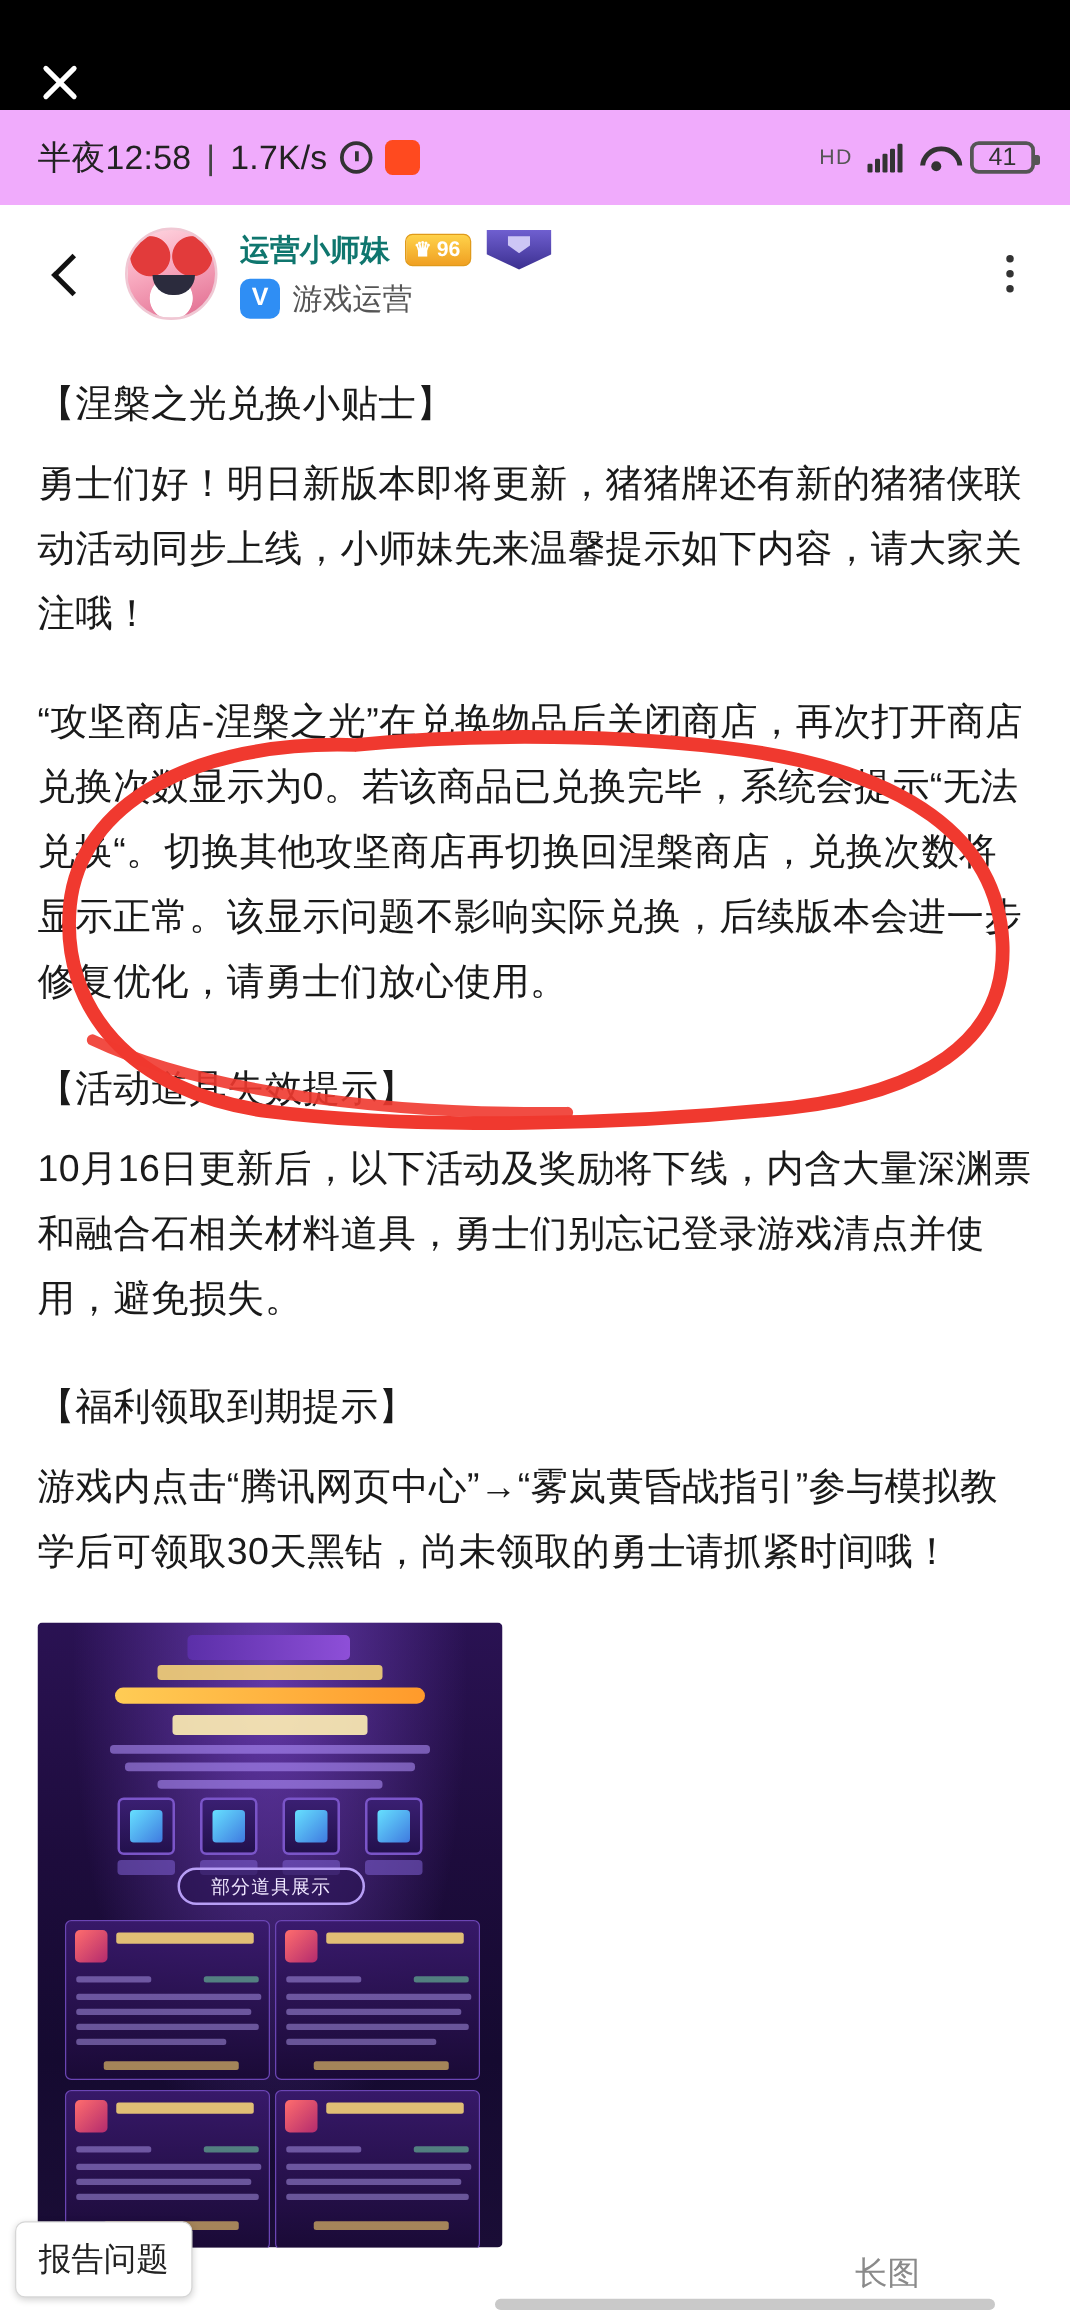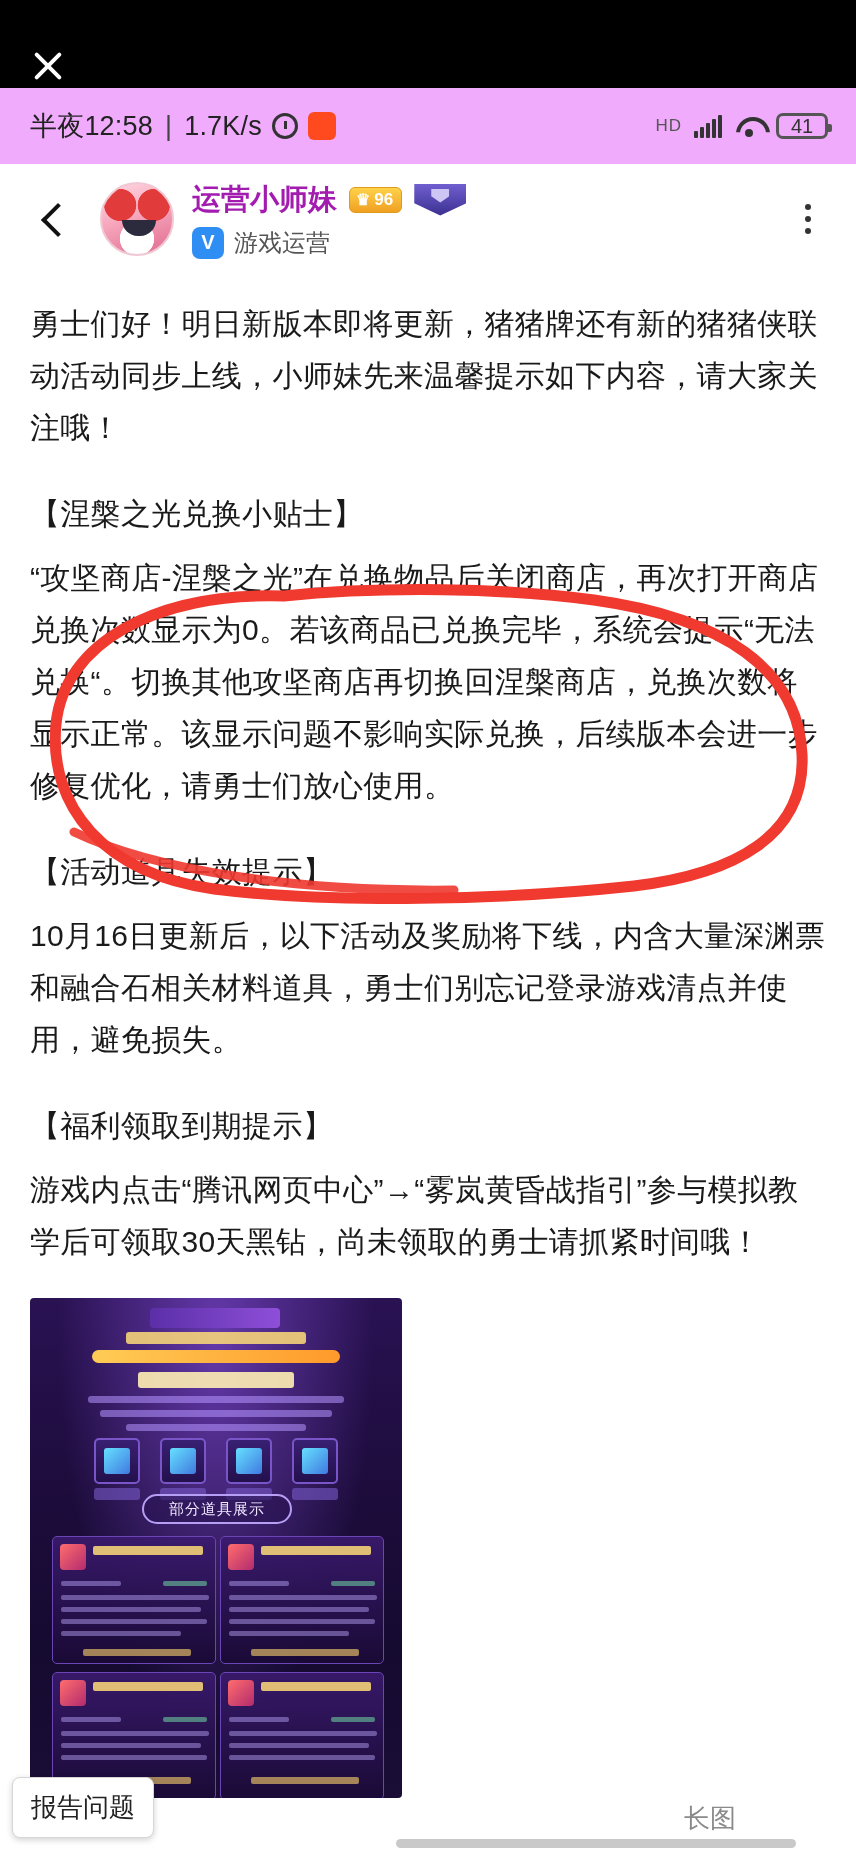--- a/index.html
+++ b/index.html
@@ -199,22 +199,22 @@
     gap: 7px;
     flex: 1 1 auto;
     min-width: 0;
   }
   .author-row1 {
     display: flex;
     align-items: center;
     gap: 12px;
   }
   .author-name {
-    color: #a21caf;
-    font-size: 29px;
+    color: #0f766e;
+    font-size: 24px;
     font-weight: bold;
     white-space: nowrap;
   }
   .level-badge {
     display: inline-flex;
     align-items: center;
     gap: 4px;
     background: linear-gradient(180deg,#ffd24a 0%, #f0a022 100%);
     border-radius: 6px;
     padding: 2px 8px 2px 6px;
@@ -512,22 +512,22 @@
       </div>
     </div>
     <div class="more-dots">
         <i></i>
         <i></i>
         <i></i>
       </div>
   </div>
 
   <div class="article">
+    <div class="para tight">【涅槃之光兑换小贴士】</div>
     <div class="para">勇士们好！明日新版本即将更新，猪猪牌还有新的猪猪侠联动活动同步上线，小师妹先来温馨提示如下内容，请大家关注哦！</div>
-    <div class="para tight">【涅槃之光兑换小贴士】</div>
     <div class="para">“攻坚商店-涅槃之光”在兑换物品后关闭商店，再次打开商店兑换次数显示为0。若该商品已兑换完毕，系统会提示“无法兑换“。切换其他攻坚商店再切换回涅槃商店，兑换次数将显示正常。该显示问题不影响实际兑换，后续版本会进一步修复优化，请勇士们放心使用。</div>
     <div class="para tight">【活动道具失效提示】</div>
     <div class="para">10月16日更新后，以下活动及奖励将下线，内含大量深渊票和融合石相关材料道具，勇士们别忘记登录游戏清点并使用，避免损失。</div>
     <div class="para tight">【福利领取到期提示】</div>
     <div class="para no-gap">游戏内点击“腾讯网页中心”→“雾岚黄昏战指引”参与模拟教学后可领取30天黑钻，尚未领取的勇士请抓紧时间哦！</div>
 
     <svg class="annotation" viewBox="0 0 790 330">
       <path d="M250 22 C120 18, 30 70, 22 150 C14 232, 70 300, 180 315 C300 330, 470 326, 600 312 C700 300, 772 262, 768 180 C764 96, 690 44, 560 26 C470 14, 350 12, 250 22 Z" fill="none" stroke="#f0392f" stroke-width="11" stroke-linecap="round"></path>
       <path d="M40 258 C120 296, 260 318, 420 316" fill="none" stroke="#f0392f" stroke-width="9" stroke-linecap="round" opacity="0.9"></path>
     </svg>

